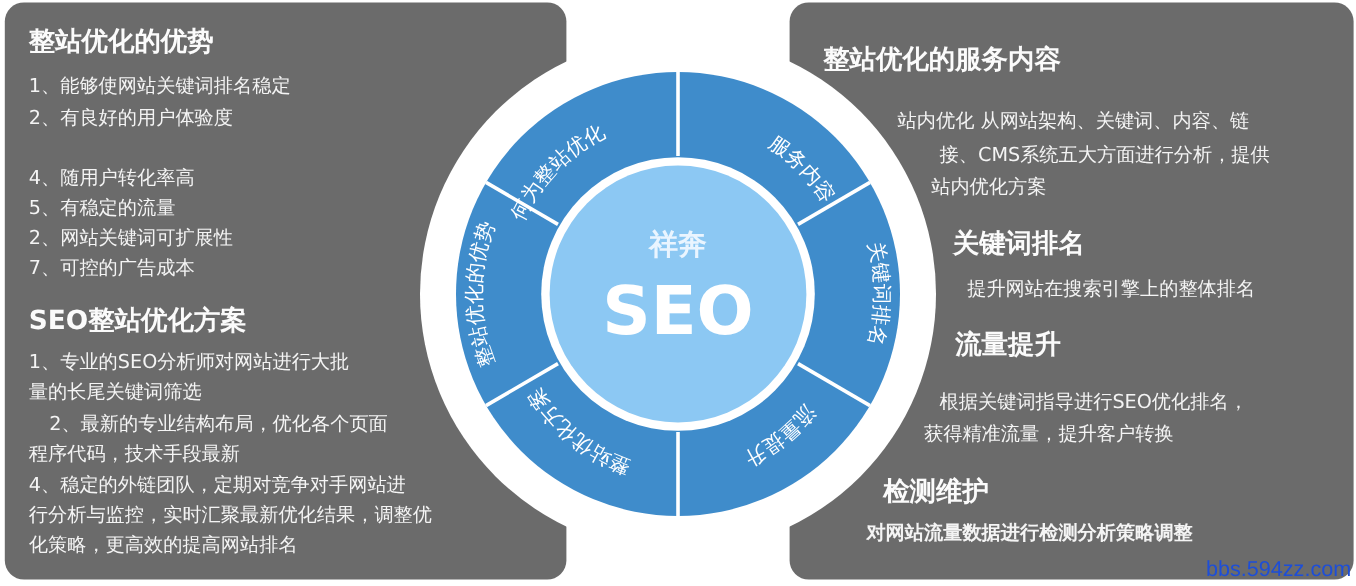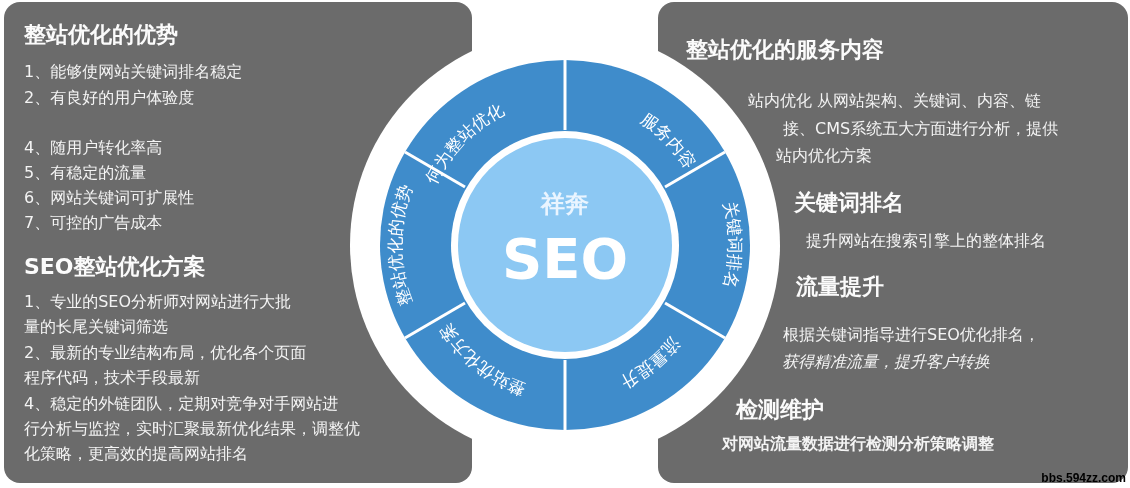--- a/index.html
+++ b/index.html
@@ -6,56 +6,56 @@
   body { width:1130px; height:488px; background:#ffffff; position:relative; overflow:hidden;
          font-family:"DejaVu Sans","Liberation Sans",sans-serif; }
   .panel { position:absolute; background:#6b6b6b; border-radius:16px; color:#ffffff; }
   #left-panel { left:4px; top:2px; width:468px; height:481px; }
   #right-panel { left:658px; top:2px; width:470px; height:481px; }
   .h1 { position:absolute; font-size:22px; font-weight:bold; color:#fbfbfb; white-space:nowrap; }
   .line { position:absolute; font-size:16px; color:#f4f4f4; white-space:nowrap; }
   .line-s { position:absolute; font-size:16px; font-weight:bold; color:#f4f4f4; white-space:nowrap; }
   #wheel { position:absolute; left:350px; top:30px; width:430px; height:430px; }
   #watermark { position:absolute; right:4px; bottom:3px; font-family:"Liberation Sans",sans-serif;
-               font-weight:bold; font-size:12px; color:#000000; letter-spacing:0px; }
+               font-weight:normal; font-size:18px; color:#1d4ed8; letter-spacing:0px; }
 </style>
 </head>
 <body>
 
 <div id="left-panel" class="panel">
   <div class="h1" style="left:20px; top:18px;">整站优化的优势</div>
   <div class="line" style="left:20px; top:60px;">1、能够使网站关键词排名稳定</div>
   <div class="line" style="left:20px; top:86px;">2、有良好的用户体验度</div>
   <div class="line" style="left:20px; top:136px;">4、随用户转化率高</div>
   <div class="line" style="left:20px; top:161px;">5、有稳定的流量</div>
-  <div class="line" style="left:20px; top:186px;">6、网站关键词可扩展性</div>
+  <div class="line" style="left:20px; top:186px;">2、网站关键词可扩展性</div>
   <div class="line" style="left:20px; top:211px;">7、可控的广告成本</div>
 
   <div class="h1" style="left:20px; top:250px;">SEO整站优化方案</div>
   <div class="line" style="left:20px; top:290px;">1、专业的SEO分析师对网站进行大批</div>
   <div class="line" style="left:20px; top:315px;">量的长尾关键词筛选</div>
-  <div class="line" style="left:20px; top:341px;">2、最新的专业结构布局，优化各个页面</div>
+  <div class="line" style="left:37px; top:341px;">2、最新的专业结构布局，优化各个页面</div>
   <div class="line" style="left:20px; top:366px;">程序代码，技术手段最新</div>
   <div class="line" style="left:20px; top:392px;">4、稳定的外链团队，定期对竞争对手网站进</div>
   <div class="line" style="left:20px; top:417px;">行分析与监控，实时汇聚最新优化结果，调整优</div>
   <div class="line" style="left:20px; top:442px;">化策略，更高效的提高网站排名</div>
 </div>
 
 <div id="right-panel" class="panel">
   <div class="h1" style="left:28px; top:33px;">整站优化的服务内容</div>
   <div class="line" style="left:90px; top:89px;">站内优化 从网站架构、关键词、内容、链</div>
   <div class="line" style="left:108px; top:117px;margin-left:17px;">接、CMS系统五大方面进行分析，提供</div>
   <div class="line" style="left:118px; top:144px;text-align:right;">站内优化方案</div>
 
   <div class="h1" style="left:136px; top:186px;">关键词排名</div>
   <div class="line" style="left:148px; top:229px;">提升网站在搜索引擎上的整体排名</div>
 
   <div class="h1" style="left:138px; top:270px;">流量提升</div>
   <div class="line" style="left:125px; top:323px;">根据关键词指导进行SEO优化排名，</div>
-  <div class="line" style="left:124px; top:350px;font-style:italic;">获得精准流量，提升客户转换</div>
+  <div class="line" style="left:112px; top:350px;">获得精准流量，提升客户转换</div>
 
   <div class="h1" style="left:78px; top:393px;">检测维护</div>
   <div class="line-s" style="left:64px; top:432px;">对网站流量数据进行检测分析策略调整</div>
 </div>
 
 <svg id="wheel" viewBox="0 0 430 430">
   <defs>
     <path id="arc-top-left" d="M 75 190 A 145 145 0 0 1 190 72"></path>
     <path id="arc-top-right" d="M 240 72 A 145 145 0 0 1 355 190"></path>
     <path id="arc-right" d="M 362 145 A 150 150 0 0 1 362 285"></path>

